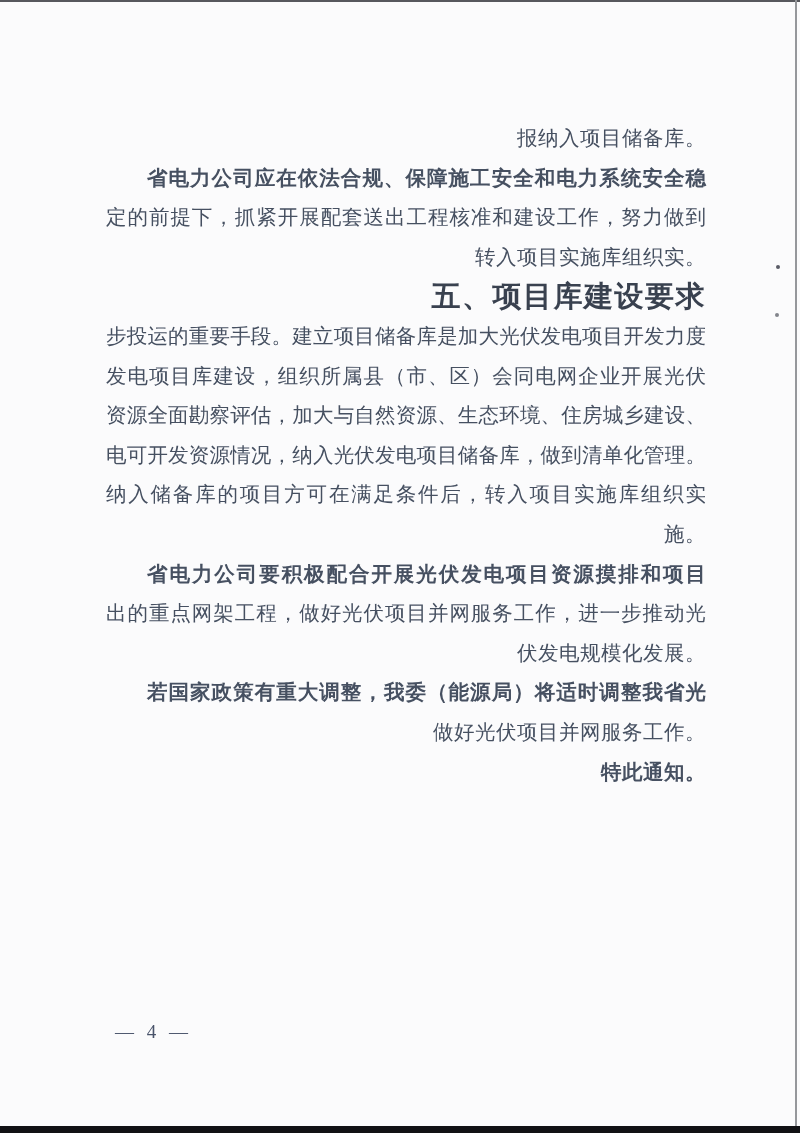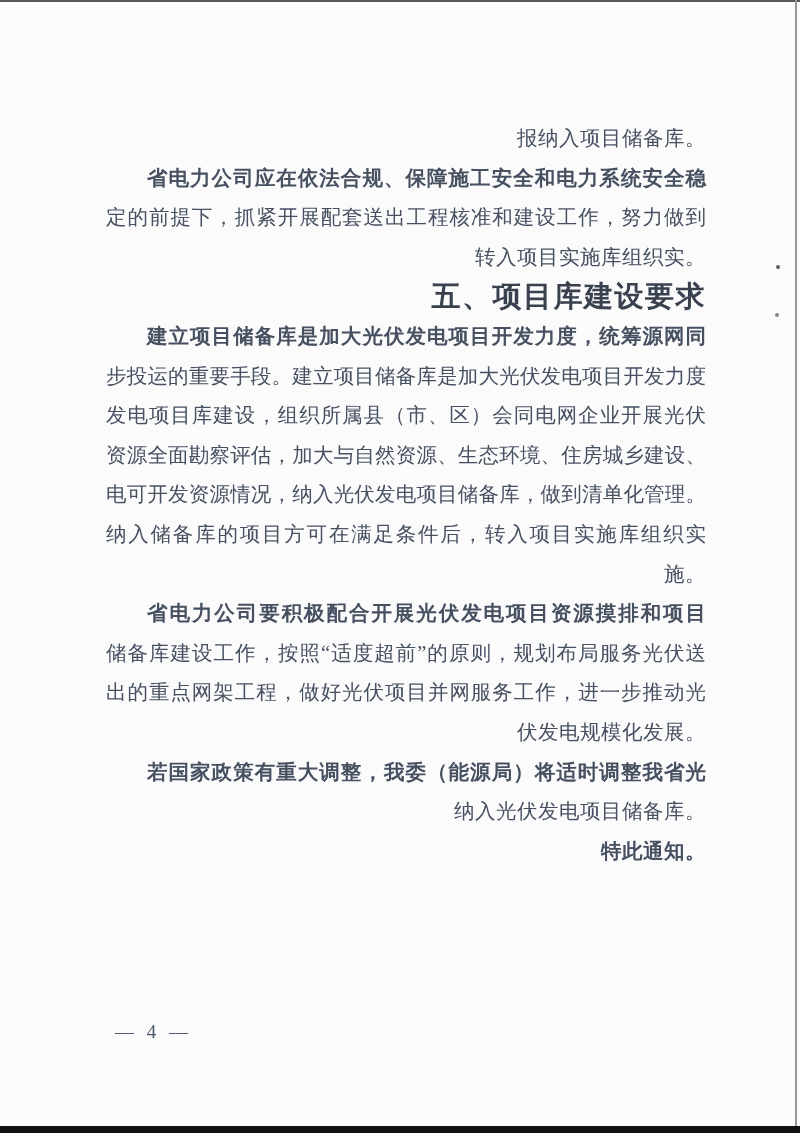--- a/index.html
+++ b/index.html
@@ -94,33 +94,31 @@
 
 <div class="page">
   <div class="edge-top"></div>
 
   <div class="doc-body">
       <div class="line">报纳入项目储备库。</div>
       <div class="line indent full">省电力公司应在依法合规、保障施工安全和电力系统安全稳</div>
       <div class="line full">定的前提下，抓紧开展配套送出工程核准和建设工作，努力做到</div>
       <div class="line">转入项目实施库组织实。</div>
       <div class="line heading indent">五、项目库建设要求</div>
-      <div class="line indent full">建立项目储备库是加大光伏发电项目开发力度，统筹源网同</div>
       <div class="line full">步投运的重要手段。建立项目储备库是加大光伏发电项目开发力度</div>
       <div class="line full">发电项目库建设，组织所属县（市、区）会同电网企业开展光伏</div>
       <div class="line full">资源全面勘察评估，加大与自然资源、生态环境、住房城乡建设、</div>
       <div class="line full">电可开发资源情况，纳入光伏发电项目储备库，做到清单化管理。</div>
       <div class="line full">纳入储备库的项目方可在满足条件后，转入项目实施库组织实</div>
       <div class="line">施。</div>
       <div class="line indent full">省电力公司要积极配合开展光伏发电项目资源摸排和项目</div>
-      <div class="line full">储备库建设工作，按照“适度超前”的原则，规划布局服务光伏送</div>
       <div class="line full">出的重点网架工程，做好光伏项目并网服务工作，进一步推动光</div>
       <div class="line">伏发电规模化发展。</div>
       <div class="line indent full">若国家政策有重大调整，我委（能源局）将适时调整我省光</div>
-      <div class="line">纳入光伏发电项目储备库。</div>
+      <div class="line">做好光伏项目并网服务工作。</div>
       <div class="line indent">特此通知。</div>
     </div>
 
   <div class="footer-page-number">— 4 —</div>
 
   <div class="scan-vline"></div>
   <div class="dot dot1"></div>
   <div class="dot dot2"></div>
   <div class="edge-bottom"></div>
 </div>

